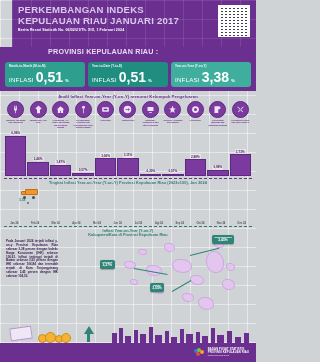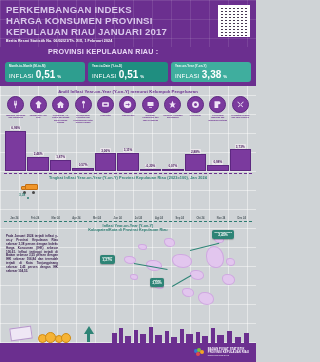--- a/index.html
+++ b/index.html
@@ -20,20 +20,21 @@
     pointer-events:none;
     z-index:0;
   }
 
   
   .header {
     position:relative; z-index:2;
     height:47px;
     background:#6b2f8f;
     padding:4px 6px 2px 6px;
+    margin-left:12px;
   }
   .header .hgrid{
     position:absolute; inset:0;
     background-image:
       linear-gradient(to right, rgba(255,255,255,.10) 1px, transparent 1px),
       linear-gradient(to bottom, rgba(255,255,255,.10) 1px, transparent 1px);
     background-size:19px 19px;
   }
   .title {
     position:relative;
@@ -91,21 +92,21 @@
     padding:2px 3px 2px 4px;
     color:#fff;
     position:relative;
   }
   .infl-box.b1{ background:#2e9e8f; }
   .infl-box.b2{ background:#1f8e80; }
   .infl-box.b3{ background:#3fae9e; }
   .infl-cap{ font-size:2.9px; font-weight:bold; opacity:.95; letter-spacing:.1px;}
   .infl-main{ display:flex; align-items:baseline; gap:2px; margin-top:.5px;}
   .infl-word{ font-size:6.2px; letter-spacing:.2px; }
-  .infl-val{ font-size:10px; font-weight:bold; }
+  .infl-val{ font-size:14px; font-weight:bold; }
   .infl-pct{ font-size:4.4px; font-weight:bold; }
 
   
   .andil-wrap{ position:relative; z-index:2; padding-top:2px;}
   .andil-title{
     text-align:center; color:#6b2f8f; font-weight:bold;
     font-size:4.2px; letter-spacing:.1px; padding:1px 0 2px 0;
   }
   .icon-row{
     display:flex; justify-content:space-between;
@@ -234,21 +235,20 @@
 </style>
 </head>
 <body>
 
 <div class="grid-bg"></div>
 
 <div class="header">
   <div class="hgrid"></div>
   <div class="title">
     <div>PERKEMBANGAN INDEKS</div>
-    <div>HARGA KONSUMEN PROVINSI</div>
     <div>KEPULAUAN RIAU JANUARI 2017</div>
   </div>
   <div class="subtitle">Berita Resmi Statistik No. 06/02/21/Th. XIX, 1 Februari 2024</div>
   <div class="qr">
       <div class="qr-inner"></div>
     </div>
 </div>
 
 <div class="prov-band">
   <div class="prov-label">PROVINSI KEPULAUAN RIAU :</div>

